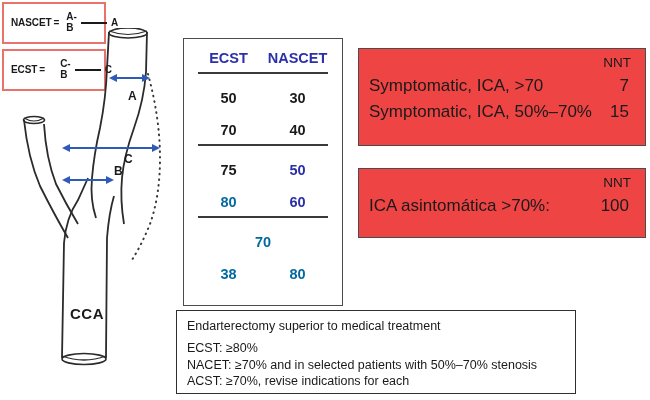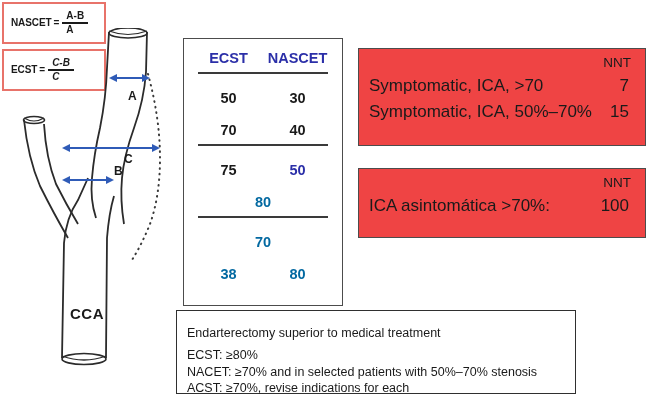--- a/index.html
+++ b/index.html
@@ -33,21 +33,22 @@
     display: flex;
     align-items: center;
     font-size: 10px;
     font-weight: bold;
     line-height: 1;
   }
   .formula-name { letter-spacing: -0.1px; }
   .formula-eq { margin: 0 3px 0 2px; }
   .fraction {
     display: inline-flex;
-    flex-direction: column;
+    flex-direction: row;
+    align-items: center;
     line-height: 1.05;
   }
   .fraction .num { padding: 0 4px 1px 4px; }
   .fraction .bar {
     width: 100%;
     min-width: 26px;
     height: 1.5px;
     background: #1a1a1a;
   }
   .fraction .den { padding: 1px 4px 0 4px; }
@@ -142,21 +143,21 @@
   
   #recommendation-box {
     position: absolute;
     left: 176px;
     top: 310px;
     width: 400px;
     height: 84px;
     border: 1.5px solid #2f2f2f;
     background: #ffffff;
     box-sizing: border-box;
-    padding: 15px 0 0 10px;
+    padding: 8px 0 0 10px;
   }
   .rec-title {
     font-size: 12.5px;
     padding-bottom: 7px;
   }
   .rec-line {
     font-size: 12.5px;
     line-height: 1.33;
   }
 </style>
@@ -172,21 +173,21 @@
       <span class="bar"></span>
       <span class="den">A</span>
     </span>
   </div>
 </div>
 
 <div class="formula-box" id="ecst-formula-box">
   <div class="formula-row">
     <span class="formula-name">ECST</span>
     <span class="formula-eq">=</span>
-    <span class="fraction" style="font-style:italic;">
+    <span class="fraction" style="margin-left:8px;">
       <span class="num">C-B</span>
       <span class="bar"></span>
       <span class="den">C</span>
     </span>
   </div>
 </div>
 
 <div id="artery-diagram">
   <svg width="175" height="368" viewBox="0 0 175 368">
 
@@ -250,20 +251,21 @@
   </div>
 
   <div class="tbl-rule"></div>
 
   <div class="tbl-row">
     <span class="v-black">75</span>
     <span class="v-blue">50</span>
   </div>
   <div class="tbl-row">
     <span class="v-red">80</span>
+    <span class="v-blue">60</span>
   </div>
 
   <div class="tbl-rule"></div>
 
   <div class="tbl-row">
     <span class="v-red">70</span>
   </div>
   <div class="tbl-row">
     <span class="v-red">38</span>
     <span class="v-red">80</span>

